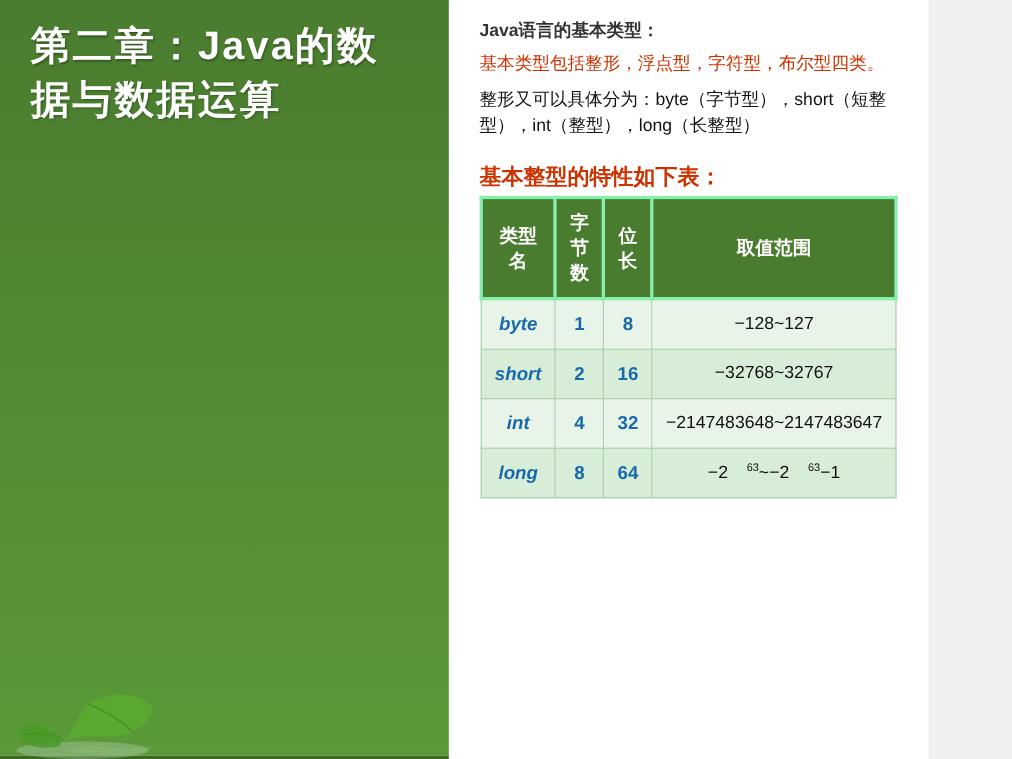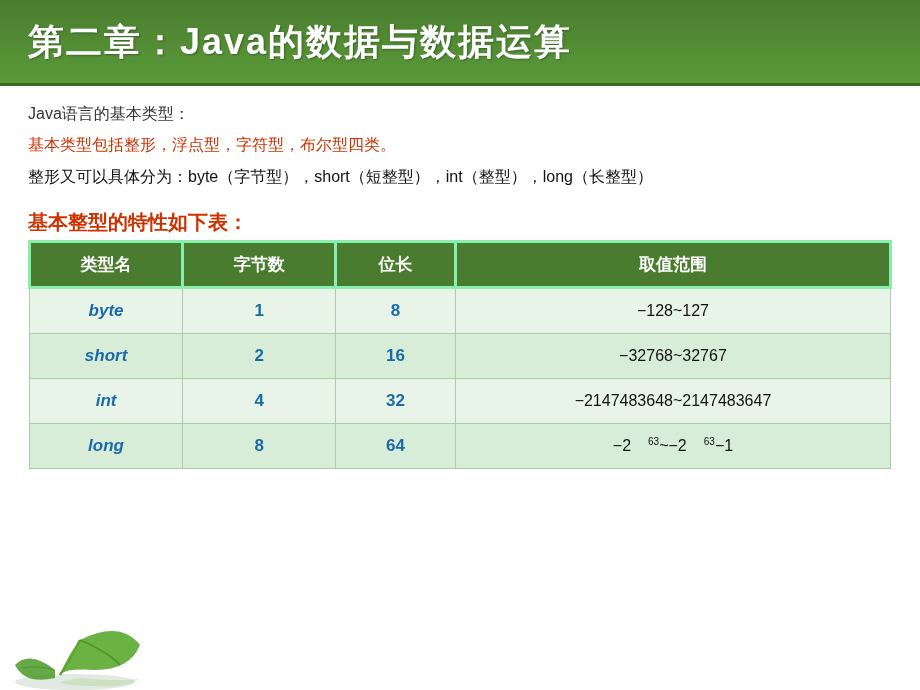--- a/index.html
+++ b/index.html
@@ -6,26 +6,26 @@
 
     body {
       width: 920px;
       height: 690px;
       background: #f0f0f0;
       font-family: 'Microsoft YaHei', 'SimHei', Arial, sans-serif;
       overflow: hidden;
     }
 
     .slide {
-      width: 920px;
+      width: 844px;
       height: 690px;
       background: #ffffff;
       position: relative;
       display: flex;
-      flex-direction: column;
+      flex-direction: row;
     }
 
     .header {
       background: linear-gradient(to bottom, #4a7c2f, #5a9a38);
       padding: 18px 28px 16px 28px;
       border-bottom: 3px solid #3a6a20;
     }
 
     .header-title {
       color: #ffffff;
@@ -37,21 +37,21 @@
 
     .content {
       padding: 18px 28px 10px 28px;
       flex: 1;
       position: relative;
     }
 
     .section-label {
       color: #333333;
       font-size: 16px;
-      font-weight: normal;
+      font-weight: bold;
       margin-bottom: 8px;
     }
 
     .desc-text {
       color: #cc3300;
       font-size: 16px;
       margin-bottom: 8px;
       line-height: 1.5;
     }
 

